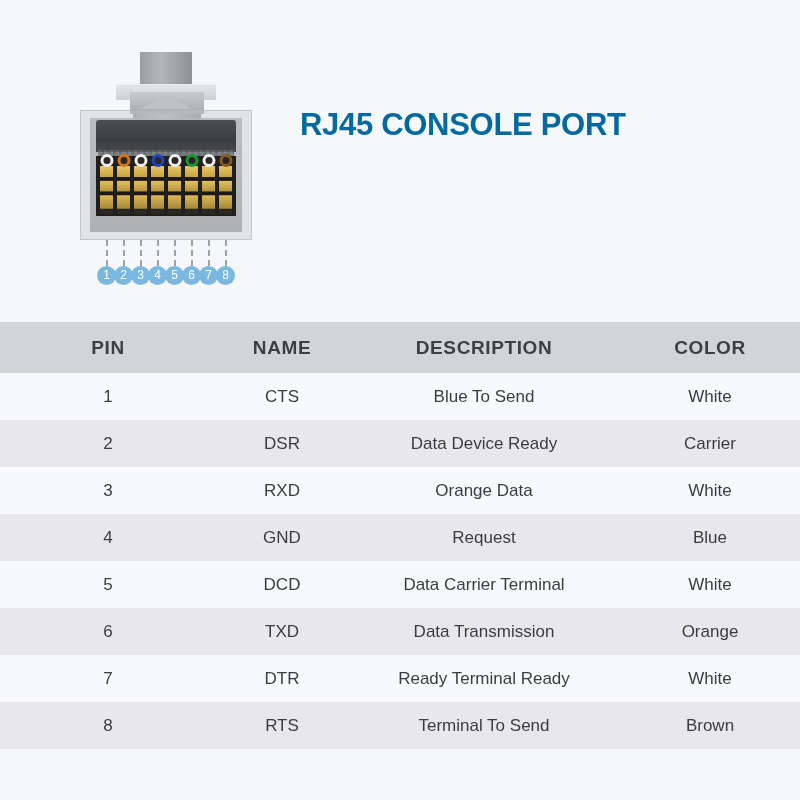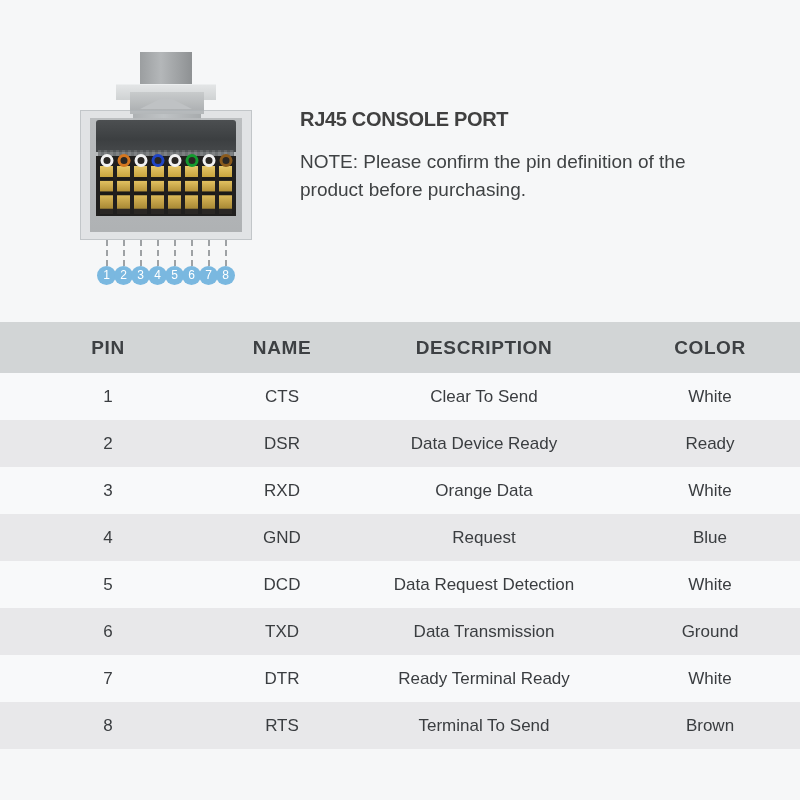--- a/index.html
+++ b/index.html
@@ -175,24 +175,24 @@
   }
 
   
   .heading-block {
     position: absolute;
     left: 300px;
     top: 108px;
     width: 470px;
   }
   .main-title {
-    font-size: 20px;
+    font-size: 31px;
     font-weight: bold;
     letter-spacing: -0.3px;
-    color: #404040;
+    color: #0369a1;
     line-height: 1.1;
     white-space: nowrap;
   }
   .note-text {
     margin-top: 18px;
     font-size: 19px;
     color: #3f4244;
     line-height: 1.45;
     max-width: 400px;
   }
@@ -298,21 +298,20 @@
         <div class="pin-badge" style="left: 70px; background: rgb(122, 184, 224); color: rgb(255, 255, 255);">4</div>
         <div class="pin-badge" style="left: 87px; background: rgb(122, 184, 224); color: rgb(255, 255, 255);">5</div>
         <div class="pin-badge" style="left: 104px; background: rgb(122, 184, 224); color: rgb(255, 255, 255);">6</div>
         <div class="pin-badge" style="left: 121px; background: rgb(122, 184, 224); color: rgb(255, 255, 255);">7</div>
         <div class="pin-badge" style="left: 138px; background: rgb(122, 184, 224); color: rgb(255, 255, 255);">8</div>
       </div>
   </div>
 
   <div class="heading-block">
     <div class="main-title">RJ45 CONSOLE PORT</div>
-    <div class="note-text">NOTE: Please confirm the pin definition of the product before purchasing.</div>
   </div>
 </div>
 
 <table class="pin-table">
   <colgroup>
     <col class="col-pin">
       <col class="col-name">
       <col class="col-desc">
       <col class="col-color">
   </colgroup>
@@ -321,52 +320,52 @@
       <th>PIN</th>
       <th>NAME</th>
       <th>DESCRIPTION</th>
       <th>COLOR</th>
     </tr>
   </thead>
   <tbody id="table-body">
       <tr>
         <td>1</td>
         <td>CTS</td>
-        <td>Clear To Send</td>
+        <td>Blue To Send</td>
         <td>White</td>
       </tr>
       <tr>
         <td>2</td>
         <td>DSR</td>
         <td>Data Device Ready</td>
-        <td>Ready</td>
+        <td>Carrier</td>
       </tr>
       <tr>
         <td>3</td>
         <td>RXD</td>
         <td>Orange Data</td>
         <td>White</td>
       </tr>
       <tr>
         <td>4</td>
         <td>GND</td>
         <td>Request</td>
         <td>Blue</td>
       </tr>
       <tr>
         <td>5</td>
         <td>DCD</td>
-        <td>Data Request Detection</td>
+        <td>Data Carrier Terminal</td>
         <td>White</td>
       </tr>
       <tr>
         <td>6</td>
         <td>TXD</td>
         <td>Data Transmission</td>
-        <td>Ground</td>
+        <td>Orange</td>
       </tr>
       <tr>
         <td>7</td>
         <td>DTR</td>
         <td>Ready Terminal Ready</td>
         <td>White</td>
       </tr>
       <tr>
         <td>8</td>
         <td>RTS</td>

